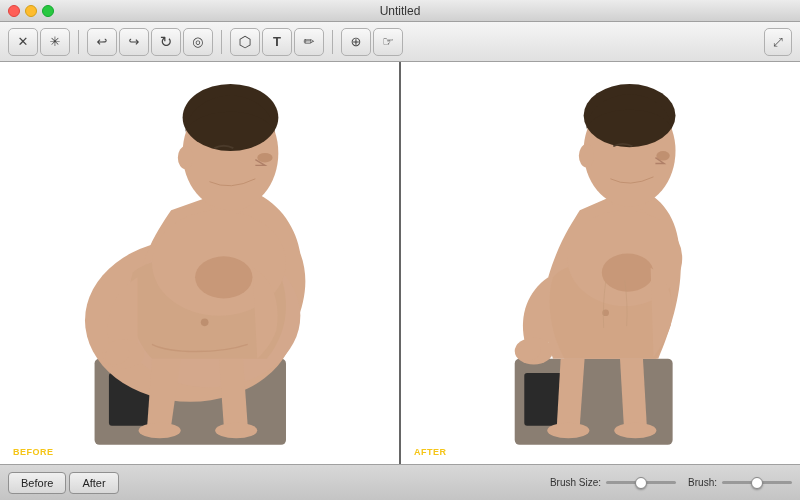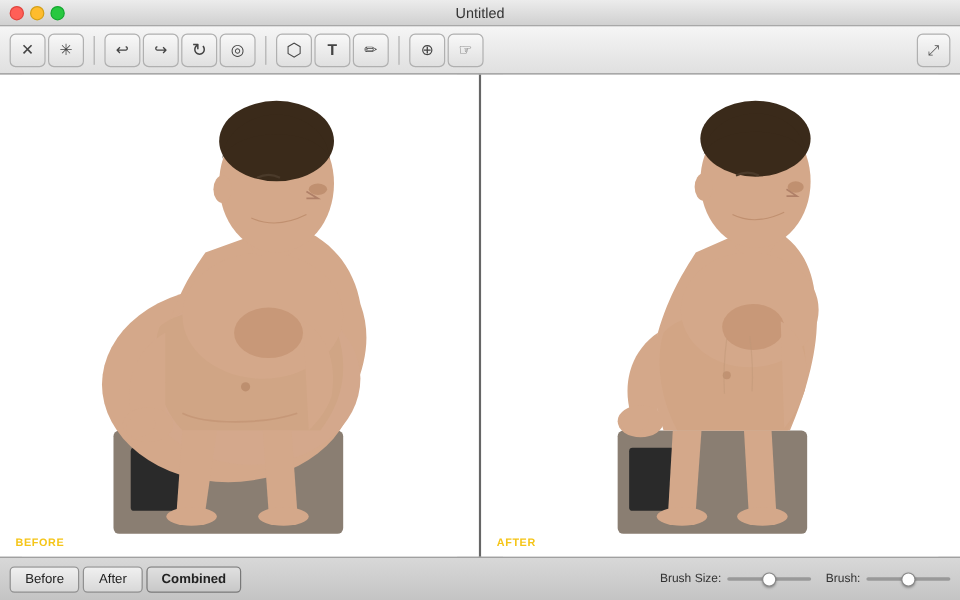--- a/index.html
+++ b/index.html
@@ -397,21 +397,20 @@
       </svg>
     </div>
     <span class="panel-label after">AFTER</span>
   </div>
 </div>
 
 <div class="bottom-bar">
   <div class="tab-group">
     <button class="tab-btn">Before</button>
     <button class="tab-btn">After</button>
-    <button class="tab-btn active">Combined</button>
   </div>
 
   <div class="bottom-right-controls">
     <div class="control-group">
       <span class="control-label">Brush Size:</span>
       <input type="range" class="slider" min="0" max="100" value="50" style="">
     </div>
     <div class="control-group">
       <span class="control-label">Brush:</span>
       <input type="range" class="slider" min="0" max="100" value="50" style="">

